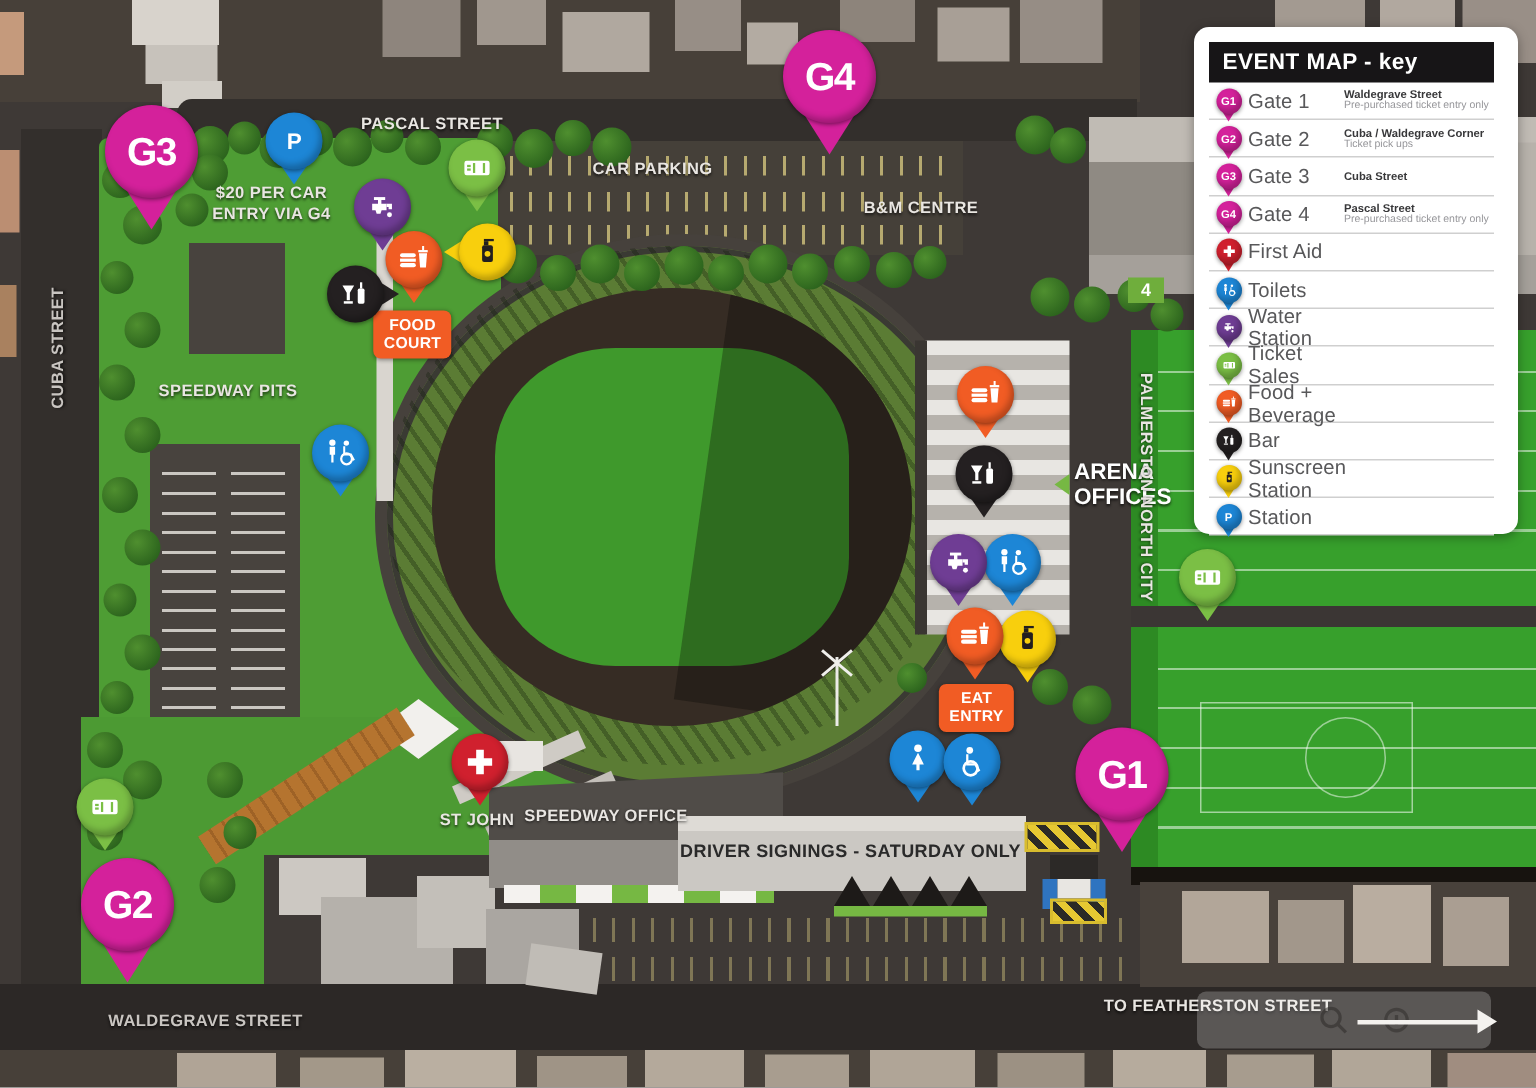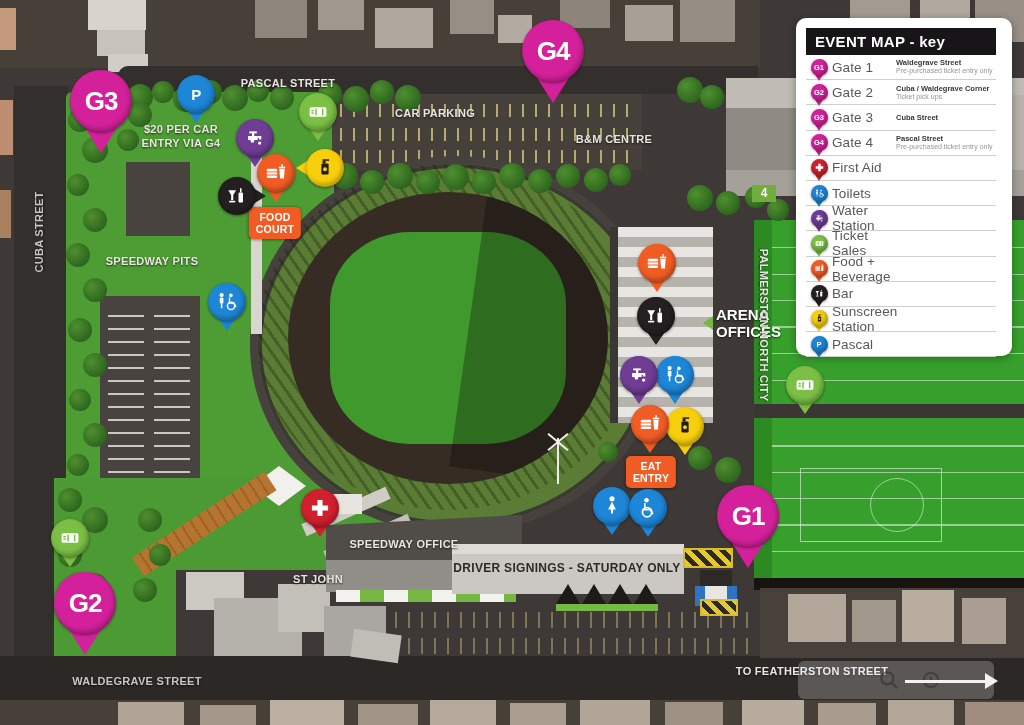--- a/index.html
+++ b/index.html
@@ -269,21 +269,21 @@
       <div class="lbl" style="left: 288px; top: 84px;">PASCAL STREET</div>
       <div class="lbl rot-ccw dim" style="left: 40px; top: 232px;">CUBA STREET</div>
       <div class="lbl dim" style="left: 137px; top: 682px;">WALDEGRAVE STREET</div>
       <div class="lbl" style="left: 812px; top: 672px;">TO FEATHERSTON STREET</div>
       <div class="lbl rot-cw" style="left: 763px; top: 325px;">PALMERSTON NORTH CITY</div>
       <div class="lbl" style="left: 435px; top: 114px;">CAR PARKING</div>
       <div class="lbl" style="left: 614px; top: 140px;">B&amp;M CENTRE</div>
       <div class="lbl" style="left: 152px; top: 262px;">SPEEDWAY PITS</div>
       <div class="lbl" style="left: 404px; top: 545px;">SPEEDWAY OFFICE</div>
       <div class="lbl dark" style="left: 567px; top: 568px;">DRIVER SIGNINGS - SATURDAY ONLY</div>
-      <div class="lbl" style="left: 318px; top: 580px;">ST JOHN</div>
+      <div class="lbl" style="left: 318px; top: 548px;">ST JOHN</div>
       <div class="lbl" style="left: 181px; top: 137px;">$20 PER CAR
 ENTRY VIA G4</div>
       <div class="tag" style="left: 275px; top: 223px;">FOOD
 COURT</div>
       <div class="tag" style="left: 651px; top: 472px;">EAT
 ENTRY</div>
     </div>
   <div id="pin-layer">
       <div class="pin" style="--c: #1d86d6; left: 196px; top: 94px;">
         <div class="pin-head">
@@ -689,18 +689,18 @@
         </div>
         <div class="lg-row">
           <div class="lg-pin">
             <div class="pin" style="--c: #1d86d6;">
               <div class="pin-head">
                 <span class="badge">P</span>
               </div>
               <div class="pin-tail"></div>
             </div>
           </div>
-          <div class="lg-label">Pascal</div>
+          <div class="lg-label">Station</div>
         </div>
       </div>
   </div>
 
 </div>
 
 </body></html>

